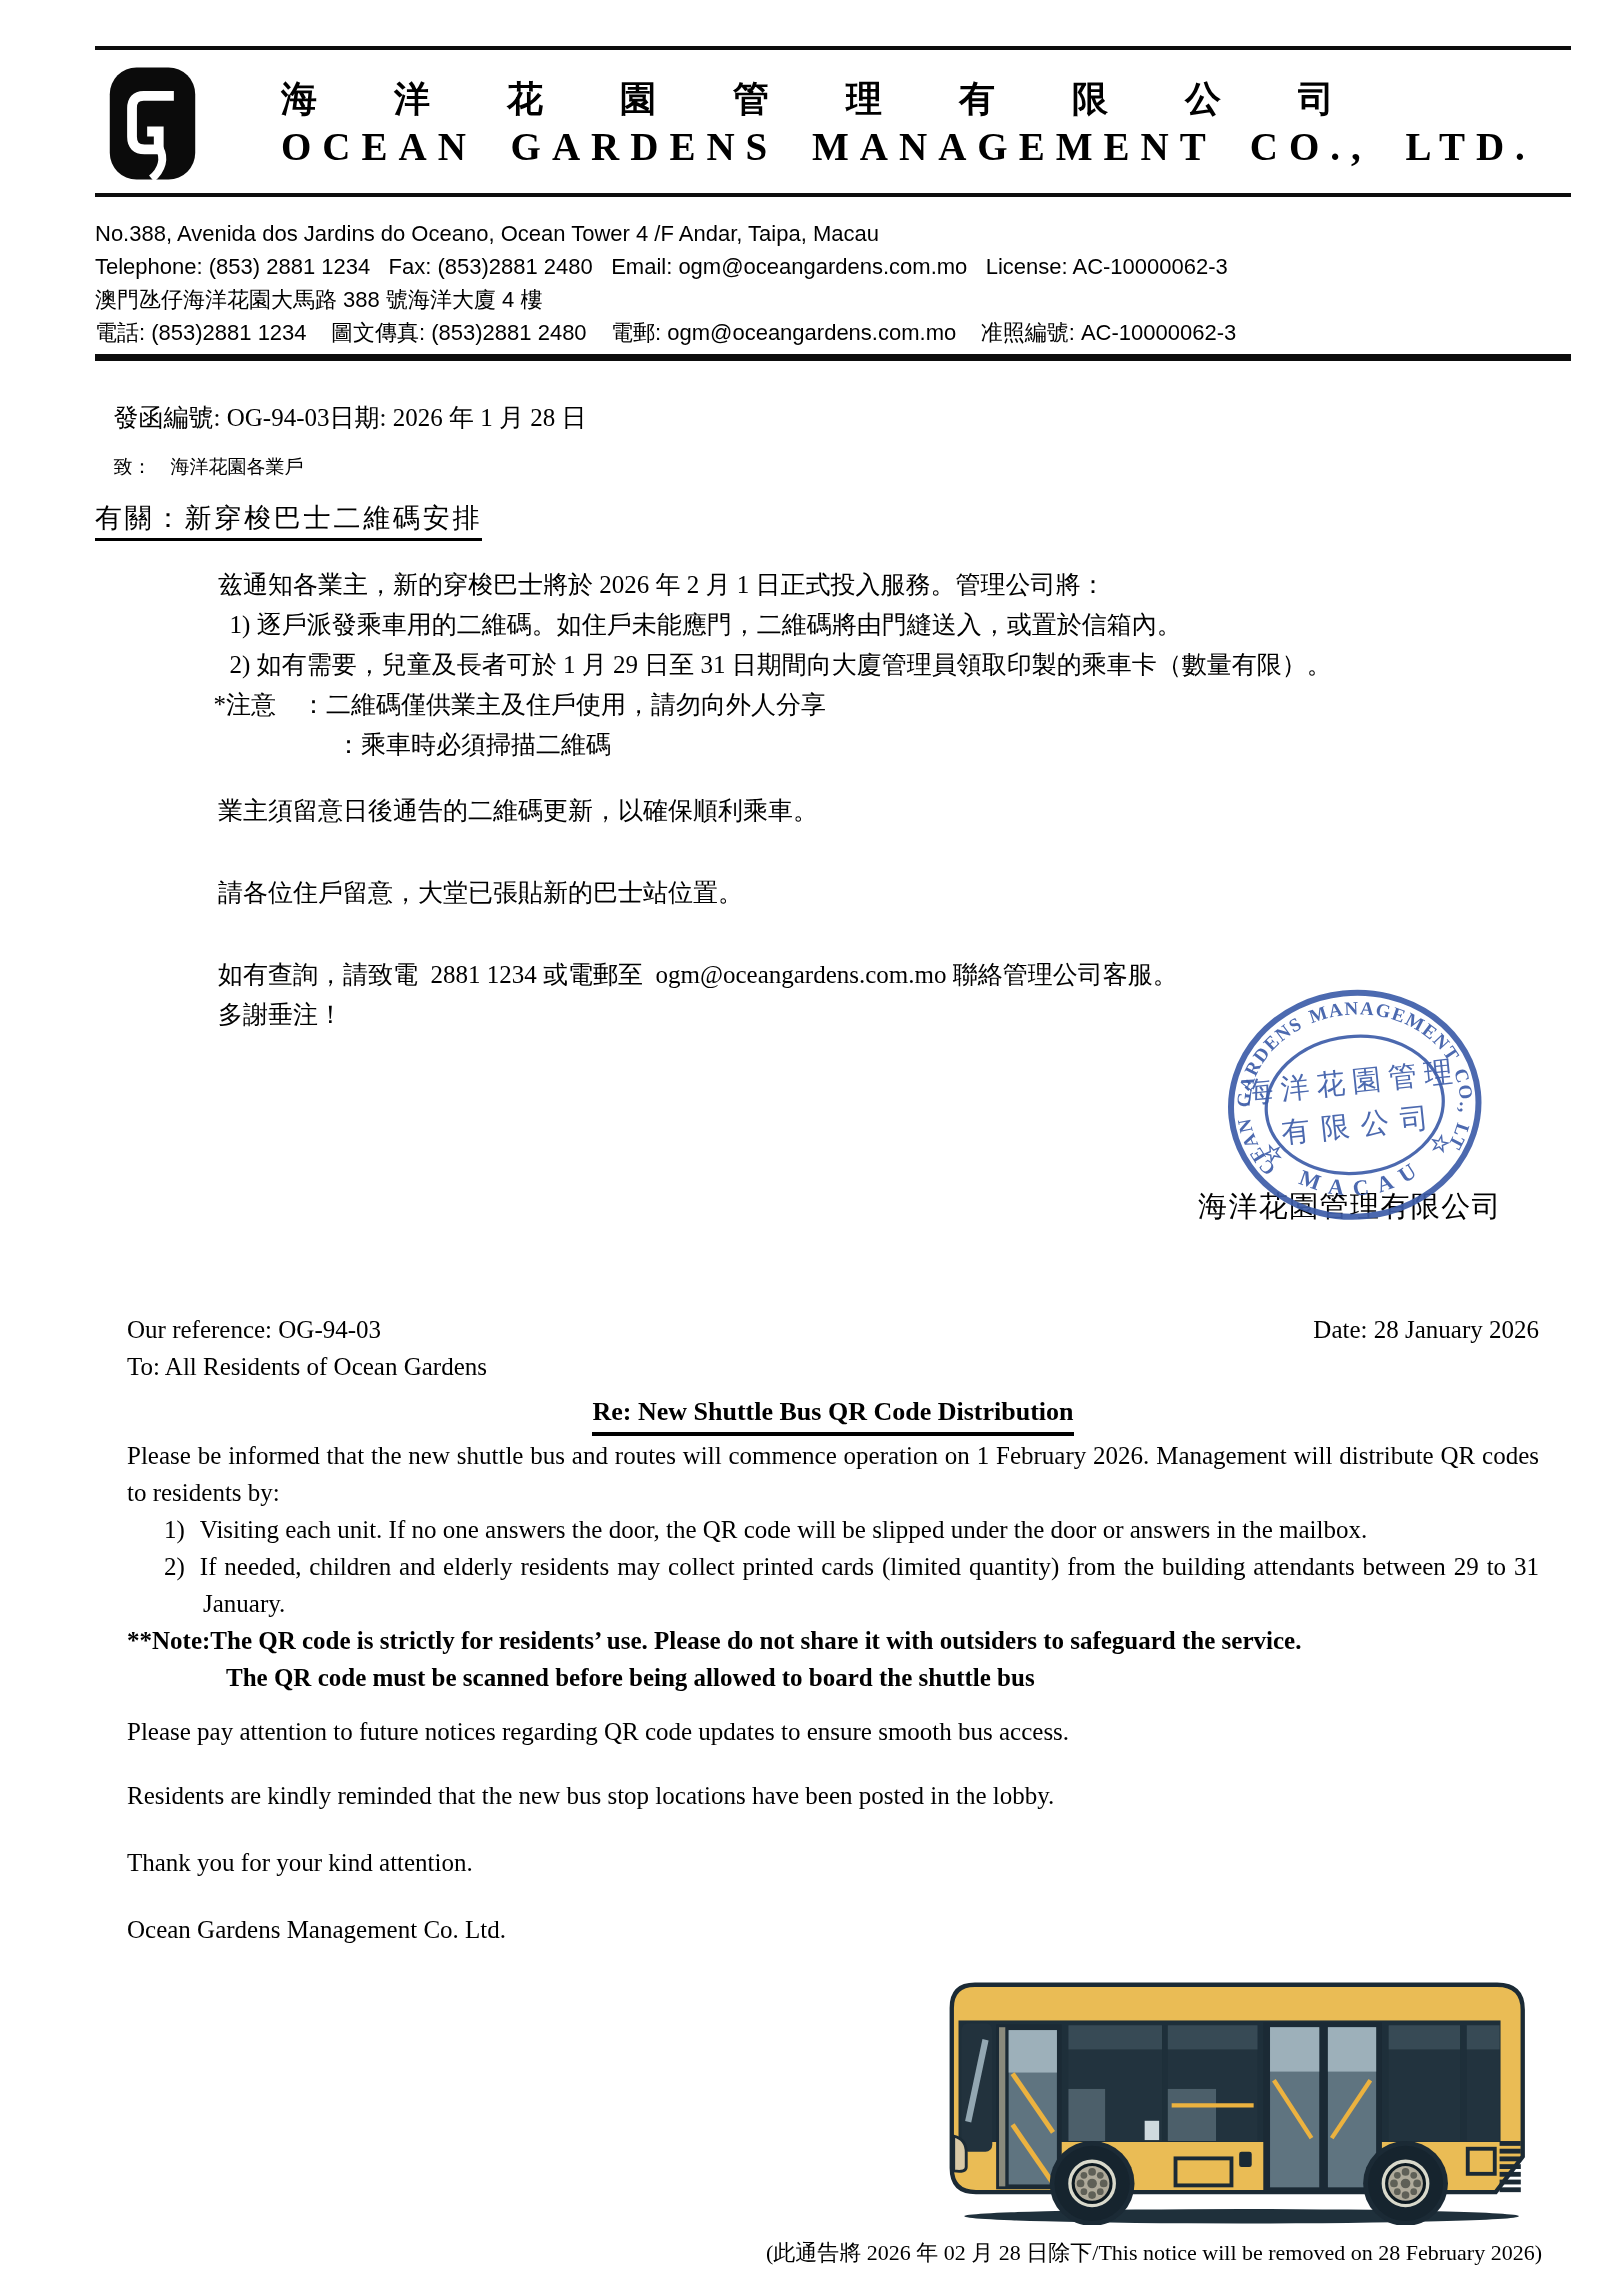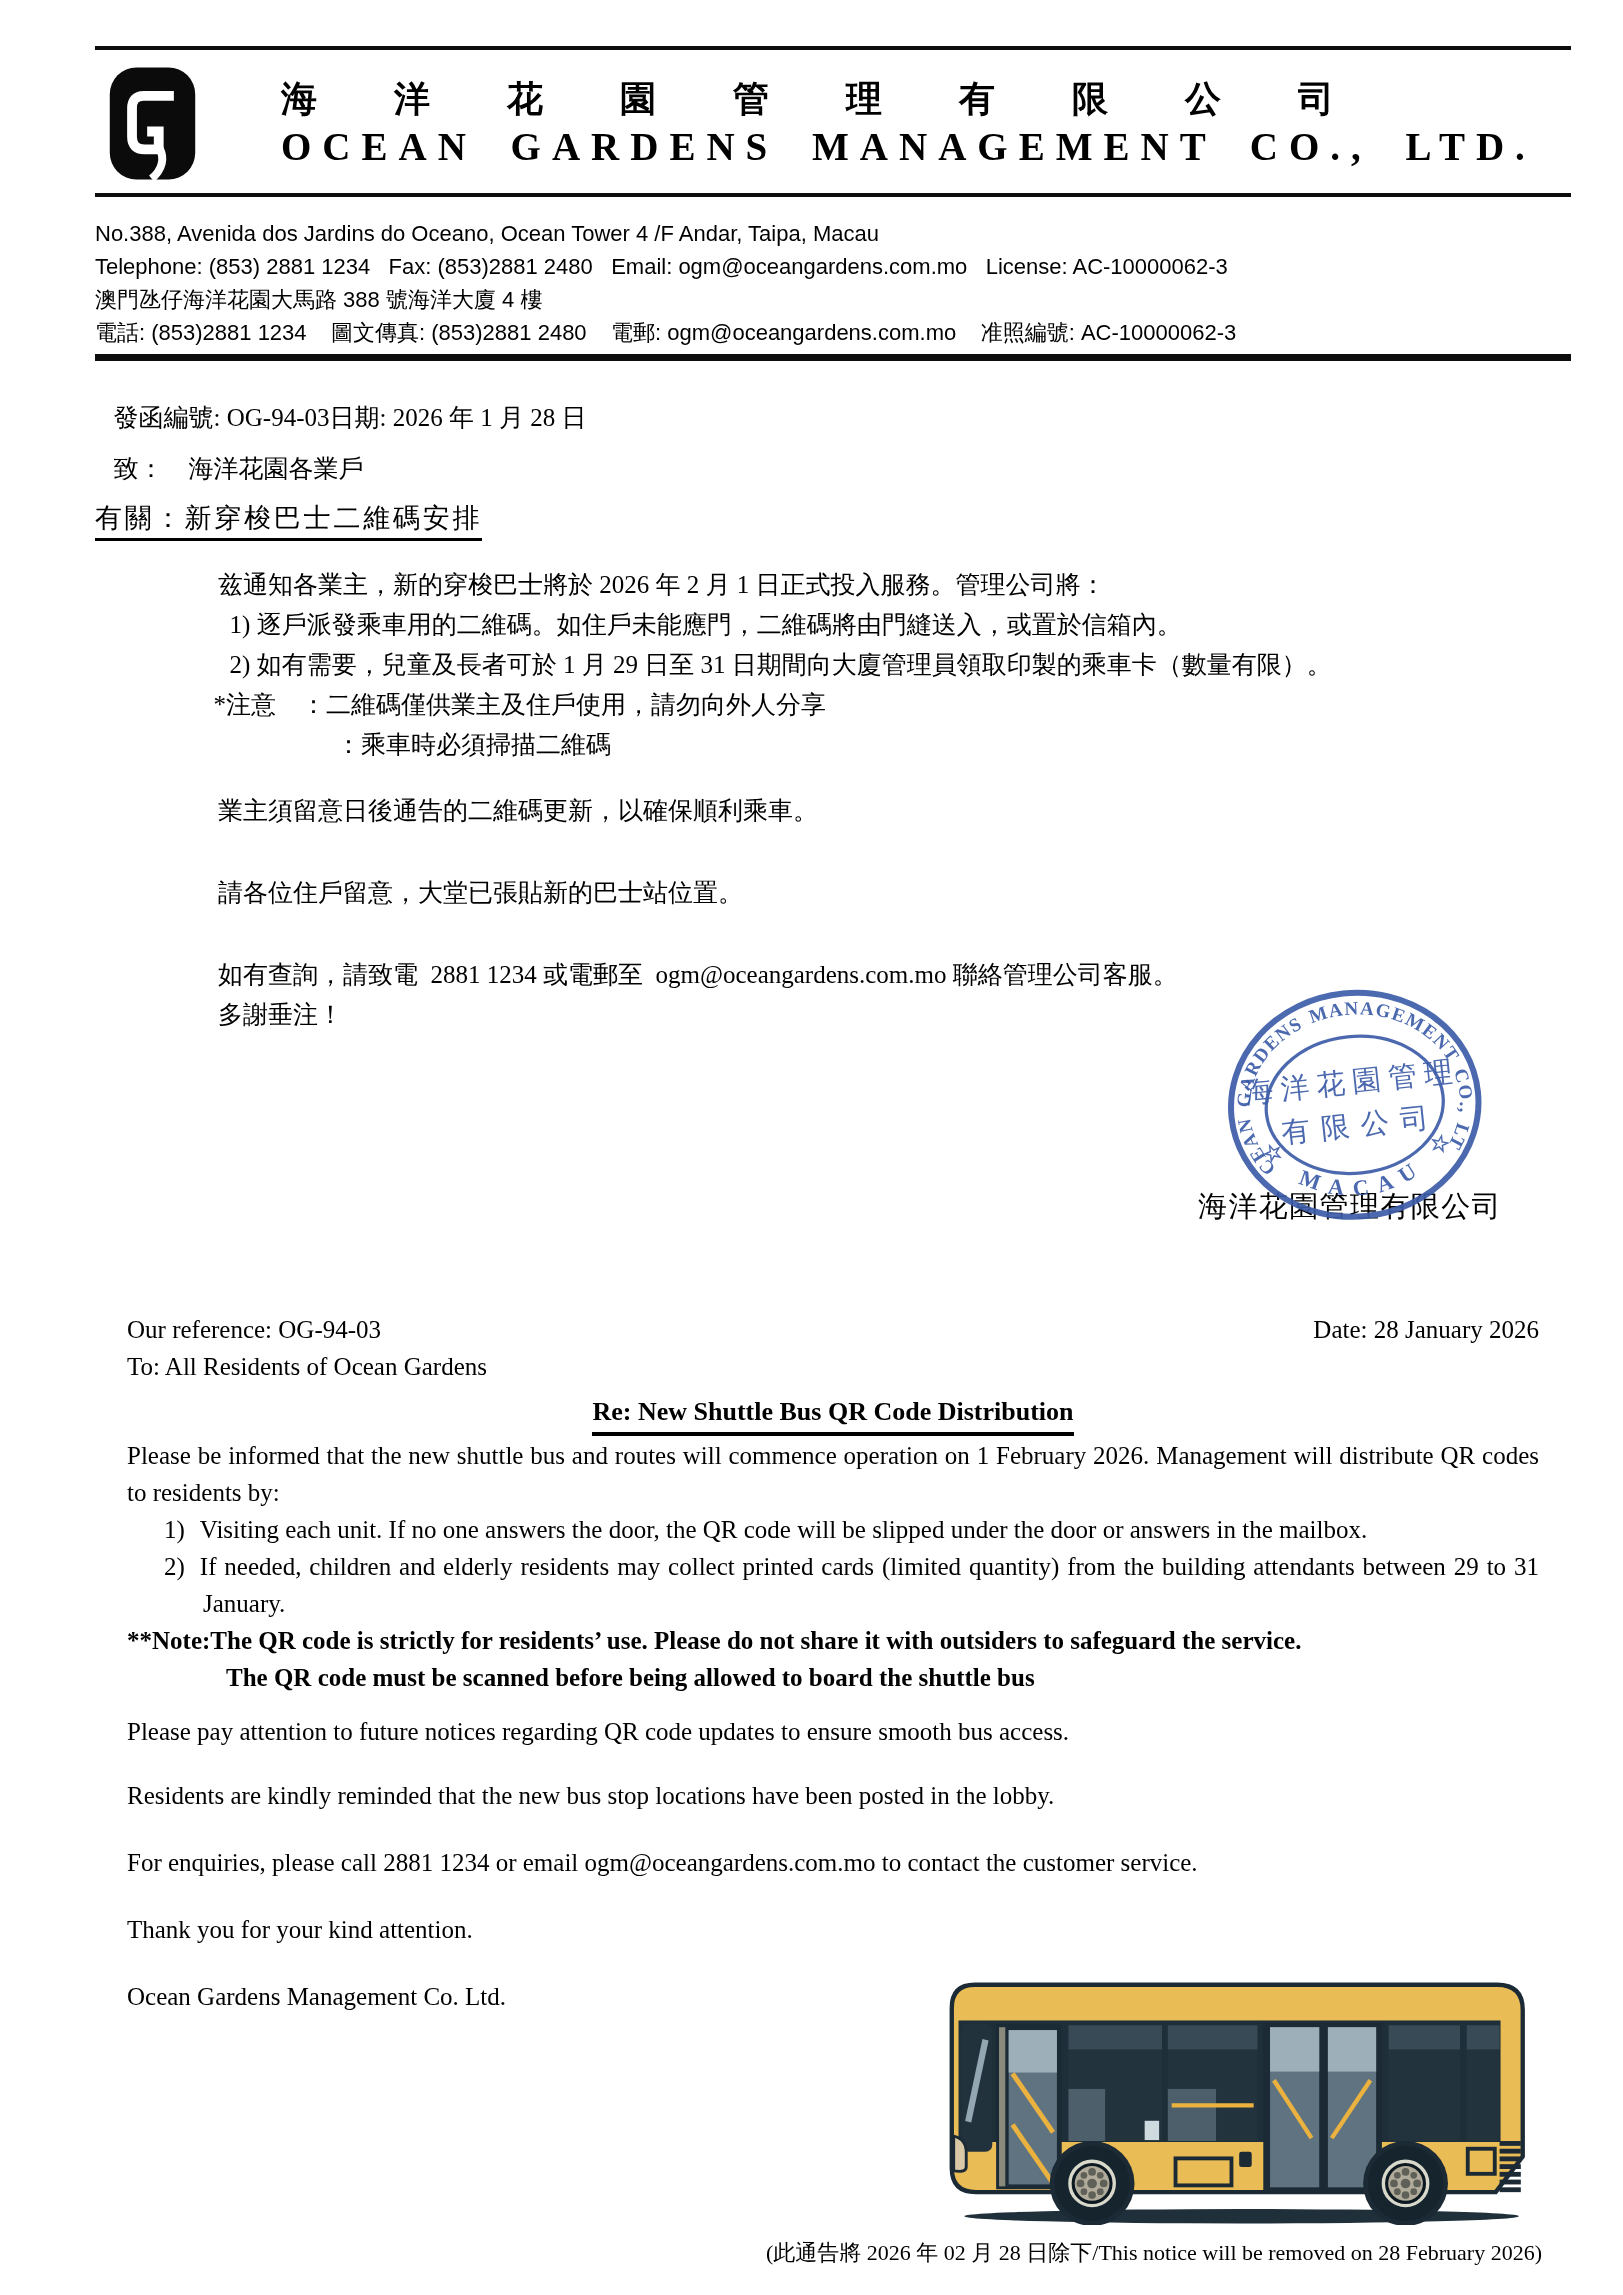--- a/index.html
+++ b/index.html
@@ -18,21 +18,21 @@
   .header-row { display:flex; align-items:center; margin-top:14px; margin-left:13px; height:118px; }
   .logo svg   { width:89px; height:117px; display:block; }
   .names      { margin-left:84px; }
   .name-zh    { font-size:36px; font-weight:600; letter-spacing:34px; line-height:1; white-space:nowrap; }
   .name-en    { font-size:39px; font-weight:700; letter-spacing:11px; word-spacing:13px; line-height:1; margin-top:10.2px; white-space:nowrap; }
 
   .address    { margin-top:20.4px; font-family:"Liberation Sans","DejaVu Sans",sans-serif; font-size:22px; line-height:33px; }
 
   
   .cn-ref-row { display:flex; justify-content:flex-start; margin:40px 18.5px 0 18.5px; font-size:25px; line-height:33px; }
-  .cn-to      { margin:18.5px 0 0 18.5px; font-size:25px; line-height:33px; }
+  .cn-to      { margin:18.5px 0 0 18.5px; font-size:19px; line-height:33px;font-family:Liberation Mono, monospace; }
   .cn-title   { text-align:left; margin-top:16.7px; font-size:27px; line-height:33px; letter-spacing:2.8px; }
   .cn-title span { border-bottom:3.2px solid #000; padding-bottom:4.6px; }
   .cn-body    { margin:30px 0 0 123px; font-size:25px; line-height:40px; }
   .cn-item    { margin-left:11.6px; }
   .cn-note1   { margin-left:-4.6px; }
   .cn-note2   { margin-left:118px; }
   .mt55       { margin-top:26px; }
   .mt90       { margin-top:42px; }
   .cn-sign    { text-align:right; margin:155px 69px 0 0; font-size:29px; line-height:33px; letter-spacing:1.4px; }
 
@@ -127,21 +127,20 @@
     </div>
 
     <div class="en-body">
       <div>Please be informed that the new shuttle bus and routes will commence operation on 1 February 2026. Management will distribute QR codes to residents by:</div>
       <div class="en-item"><span>1)</span><span class="isp"></span><span>Visiting each unit. If no one answers the door, the QR code will be slipped under the door or answers in the mailbox.</span></div>
       <div class="en-item"><span>2)</span><span class="isp"></span><span>If needed, children and elderly residents may collect printed cards (limited quantity) from the building attendants between 29 to 31 January.</span></div>
       <div class="en-note1"><span>**Note:</span><span>The QR code is strictly for residents’ use. Please do not share it with outsiders to safeguard the service.</span></div>
       <div class="en-note2">The QR code must be scanned before being allowed to board the shuttle bus</div>
       <div class="mt38">Please pay attention to future notices regarding QR code updates to ensure smooth bus access.</div>
       <div class="mt58">Residents are kindly reminded that the new bus stop locations have been posted in the lobby.</div>
-      <div class="mt64">For enquiries, please call 2881 1234 or email ogm@oceangardens.com.mo to contact the customer service.</div>
       <div class="mt64">Thank you for your kind attention.</div>
       <div class="mt64">Ocean Gardens Management Co. Ltd.</div>
     </div>
   </div>
 
   <div class="stamp">
     <svg viewBox="0 0 575 515" aria-hidden="true">
       <g fill="none" stroke="#3D5DA9" opacity="0.92">
         <ellipse cx="287" cy="257" rx="268" ry="242" stroke-width="13"></ellipse>
         <ellipse cx="287" cy="257" rx="192" ry="148" stroke-width="7"></ellipse>

